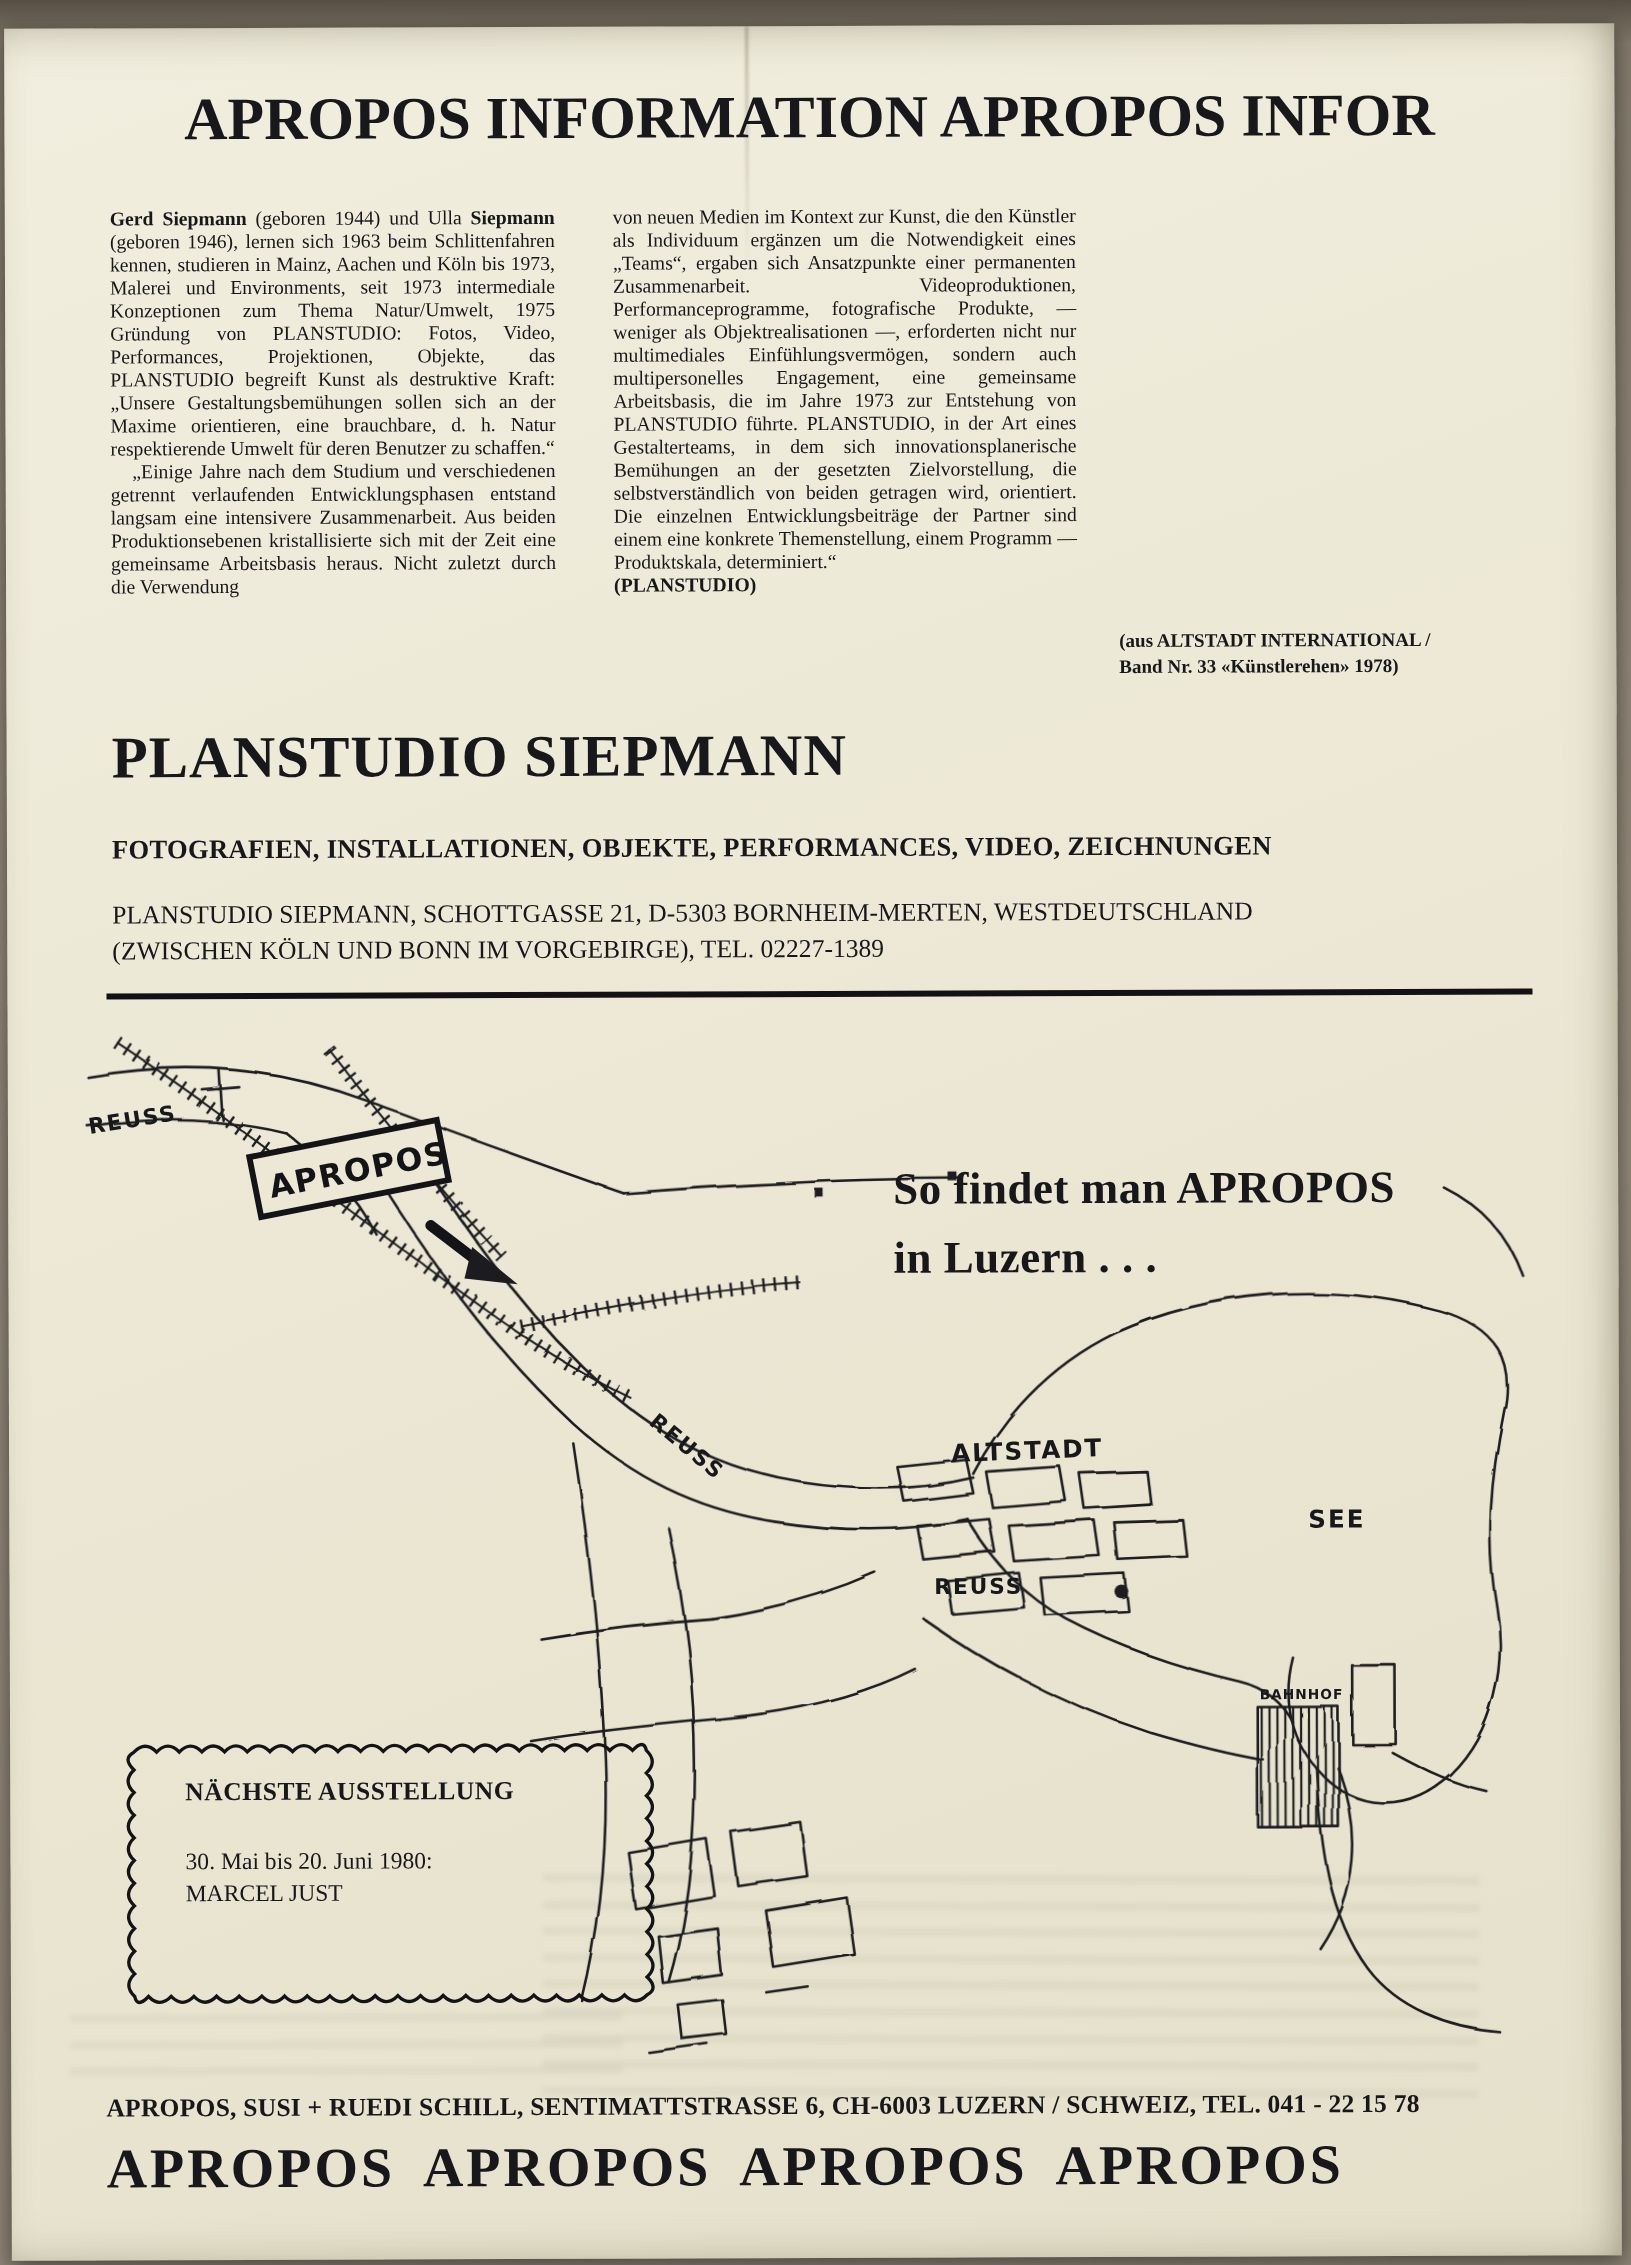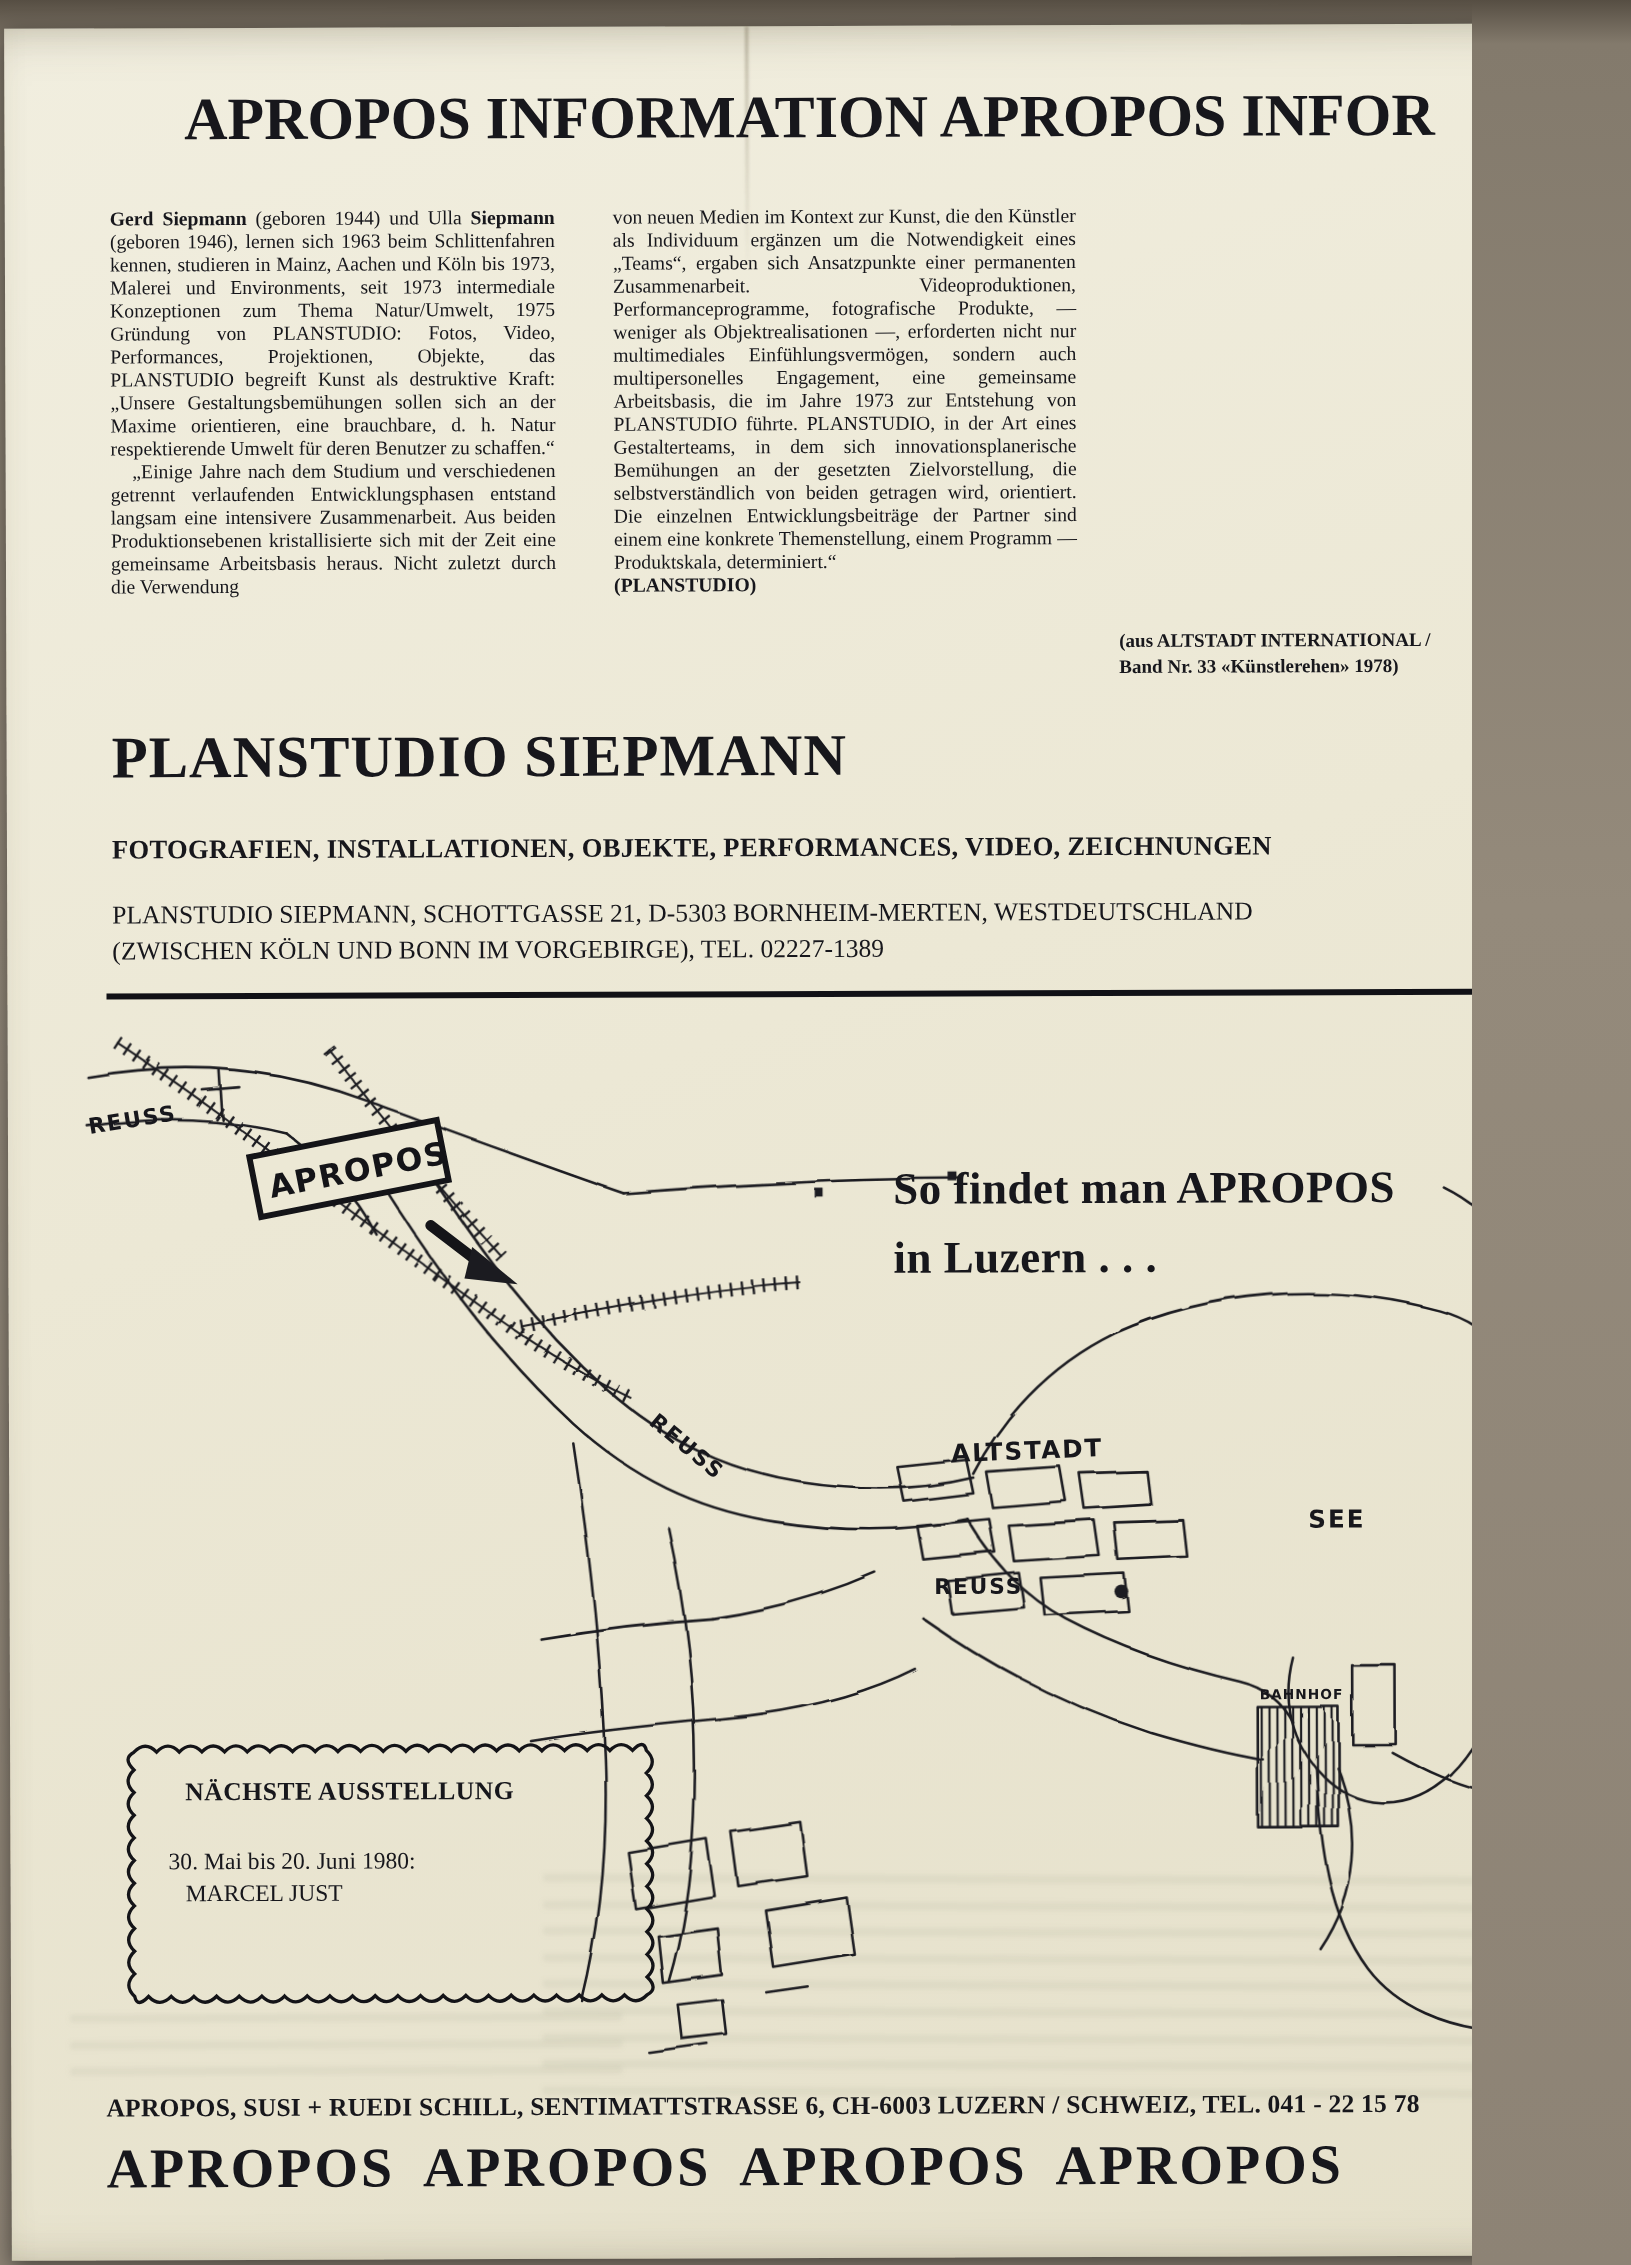--- a/index.html
+++ b/index.html
@@ -2,21 +2,21 @@
 <html lang="de"><head>
 <meta charset="utf-8">
 <style>
   * { margin:0; padding:0; box-sizing:border-box; }
   html, body { width:1631px; height:2266px; }
   body {
     font-family:"Liberation Serif","DejaVu Serif",serif;
     overflow:hidden;
     background:linear-gradient(180deg,#564e43 0px,#837a6c 44px,#948a7b 40%,#8d8375 100%);
   }
-  .stage { position:relative; width:1472px; height:2266px; overflow:hidden; }
+  .stage { position:relative; width:1631px; height:2266px; overflow:hidden; }
 
   .paper {
     position:absolute; left:7.9px; top:25.6px; width:1610px; height:2232px;
     background:linear-gradient(160deg,#f1eedf 0%,#ece8d5 45%,#e5e0ca 100%);
     transform:rotate(-0.2deg);
     box-shadow:0 5.9px 21.7px rgba(0,0,0,.5),
                inset -27.6px 0 49px -31.5px rgba(95,85,60,.55),
                inset 0 29.6px 54px -37px rgba(95,85,60,.4),
                inset 0 -24.6px 54px -39px rgba(95,85,60,.35);
     color:#17171c;
@@ -73,21 +73,21 @@
 
   .map-headline {
     position:absolute; left:885px; top:1129px;
     font-size:45px; font-weight:bold; line-height:69px; letter-spacing:0.5px;
   }
 
   .exhibit-box { position:absolute; left:110px; top:1710px; width:540px; height:272px; }
   .exhibit-box svg { position:absolute; inset:0; width:100%; height:100%; }
   .wavy { fill:none; stroke:#141418; stroke-width:3.4; }
   .exhibit-title  { position:absolute; left:65px; top:39px;  font-size:25.6px; font-weight:bold; letter-spacing:0.5px; }
-  .exhibit-dates  { position:absolute; left:48px; top:110px; font-size:23.6px; }
+  .exhibit-dates  { position:absolute; left:65px; top:110px; font-size:23.6px; }
   .exhibit-artist { position:absolute; left:65px; top:142px; font-size:23.6px; }
 
   .footer-contact {
     position:absolute; left:95px; top:2065px; width:1448px;
     font-size:25.6px; font-weight:bold; letter-spacing:0.2px; white-space:nowrap;
   }
   .footer-banner {
     position:absolute; left:95px; top:2108px; width:1448px;
     font-size:56px; font-weight:bold; letter-spacing:3px; word-spacing:13.8px; white-space:nowrap;
   }

